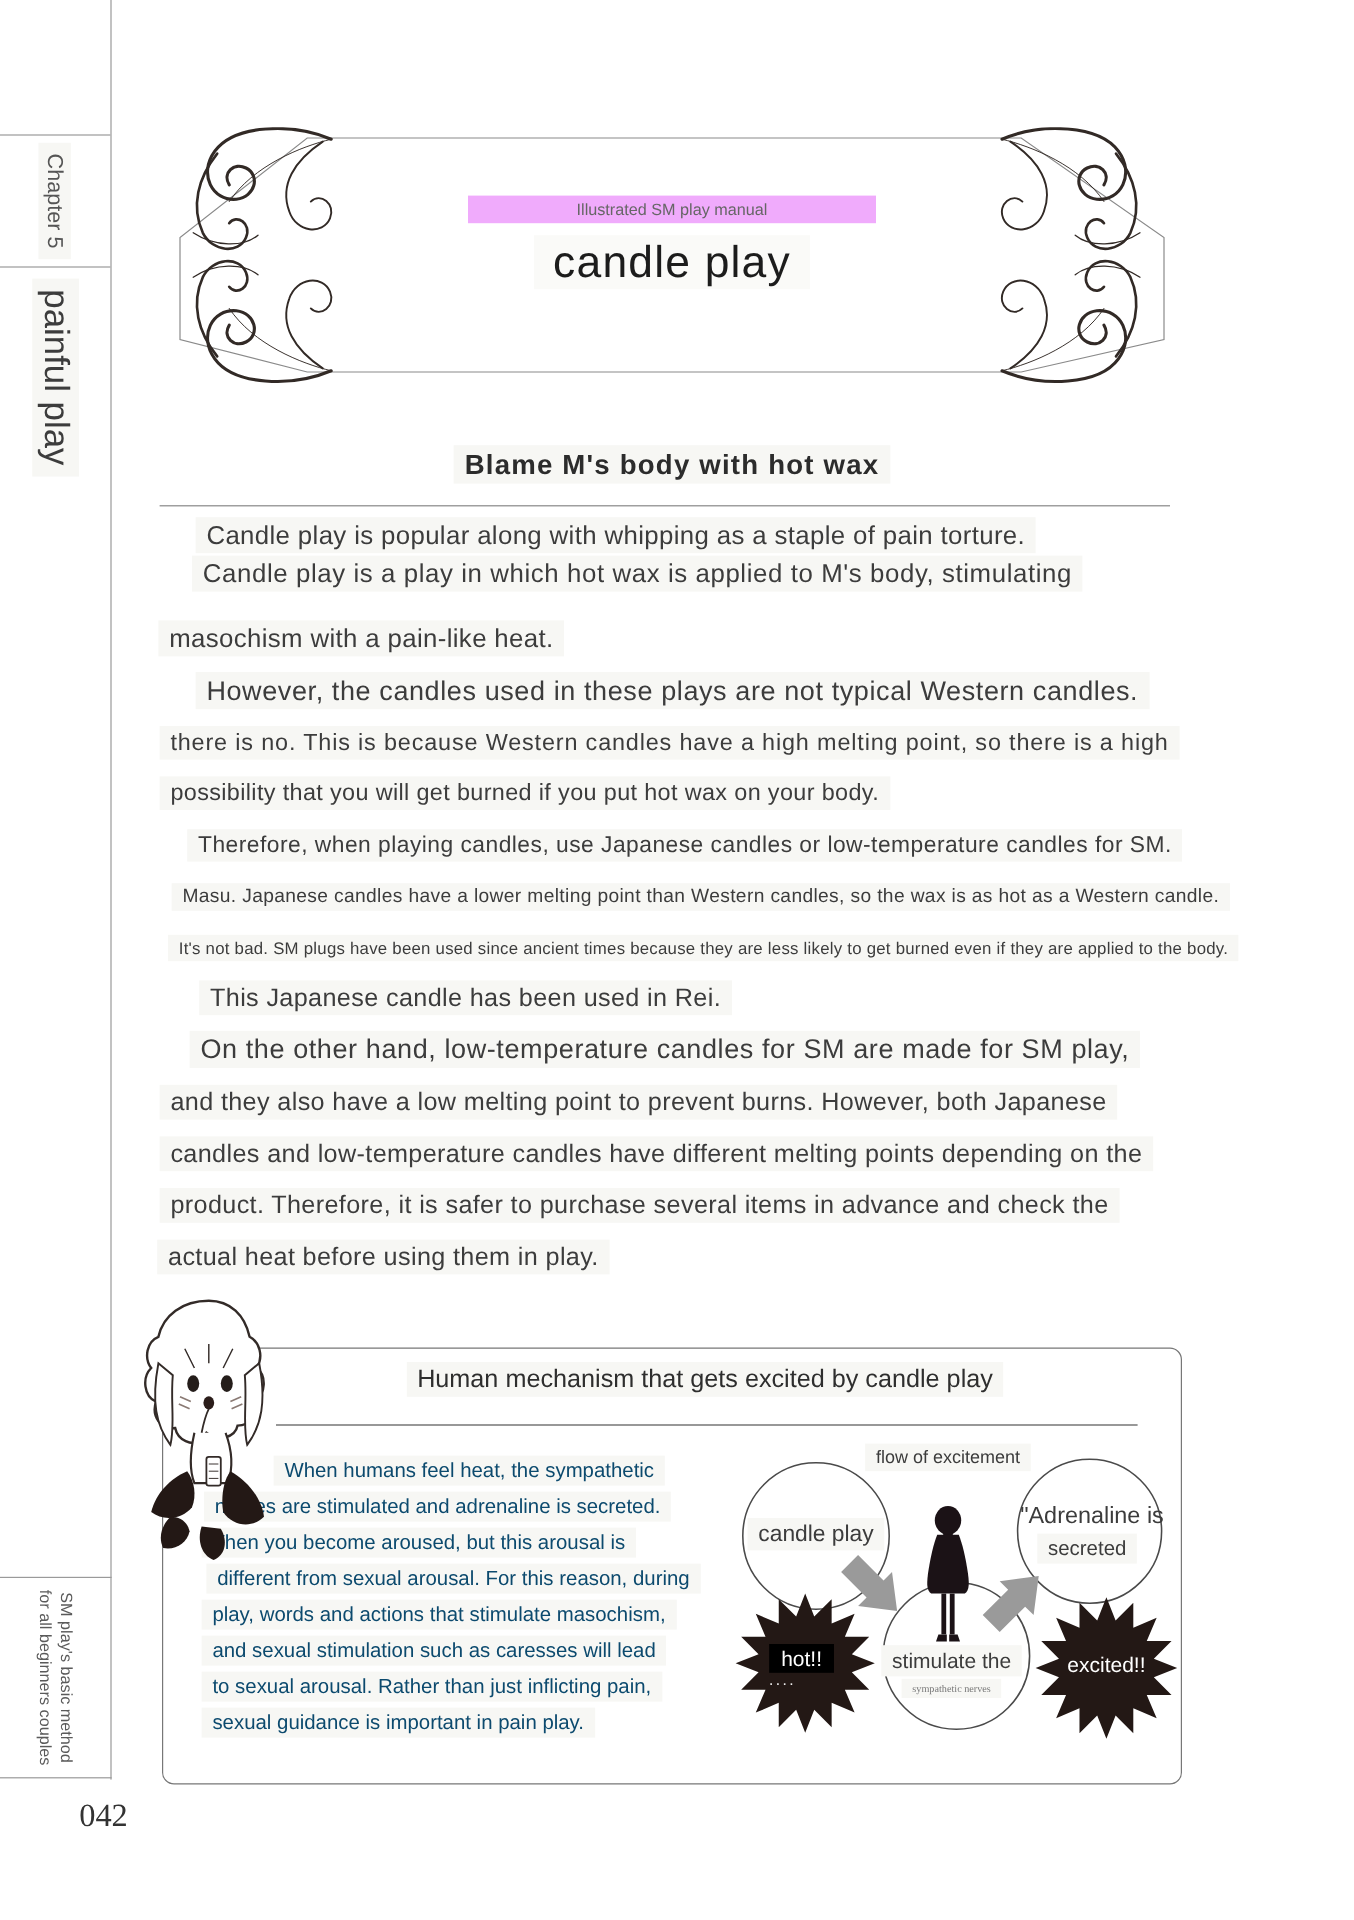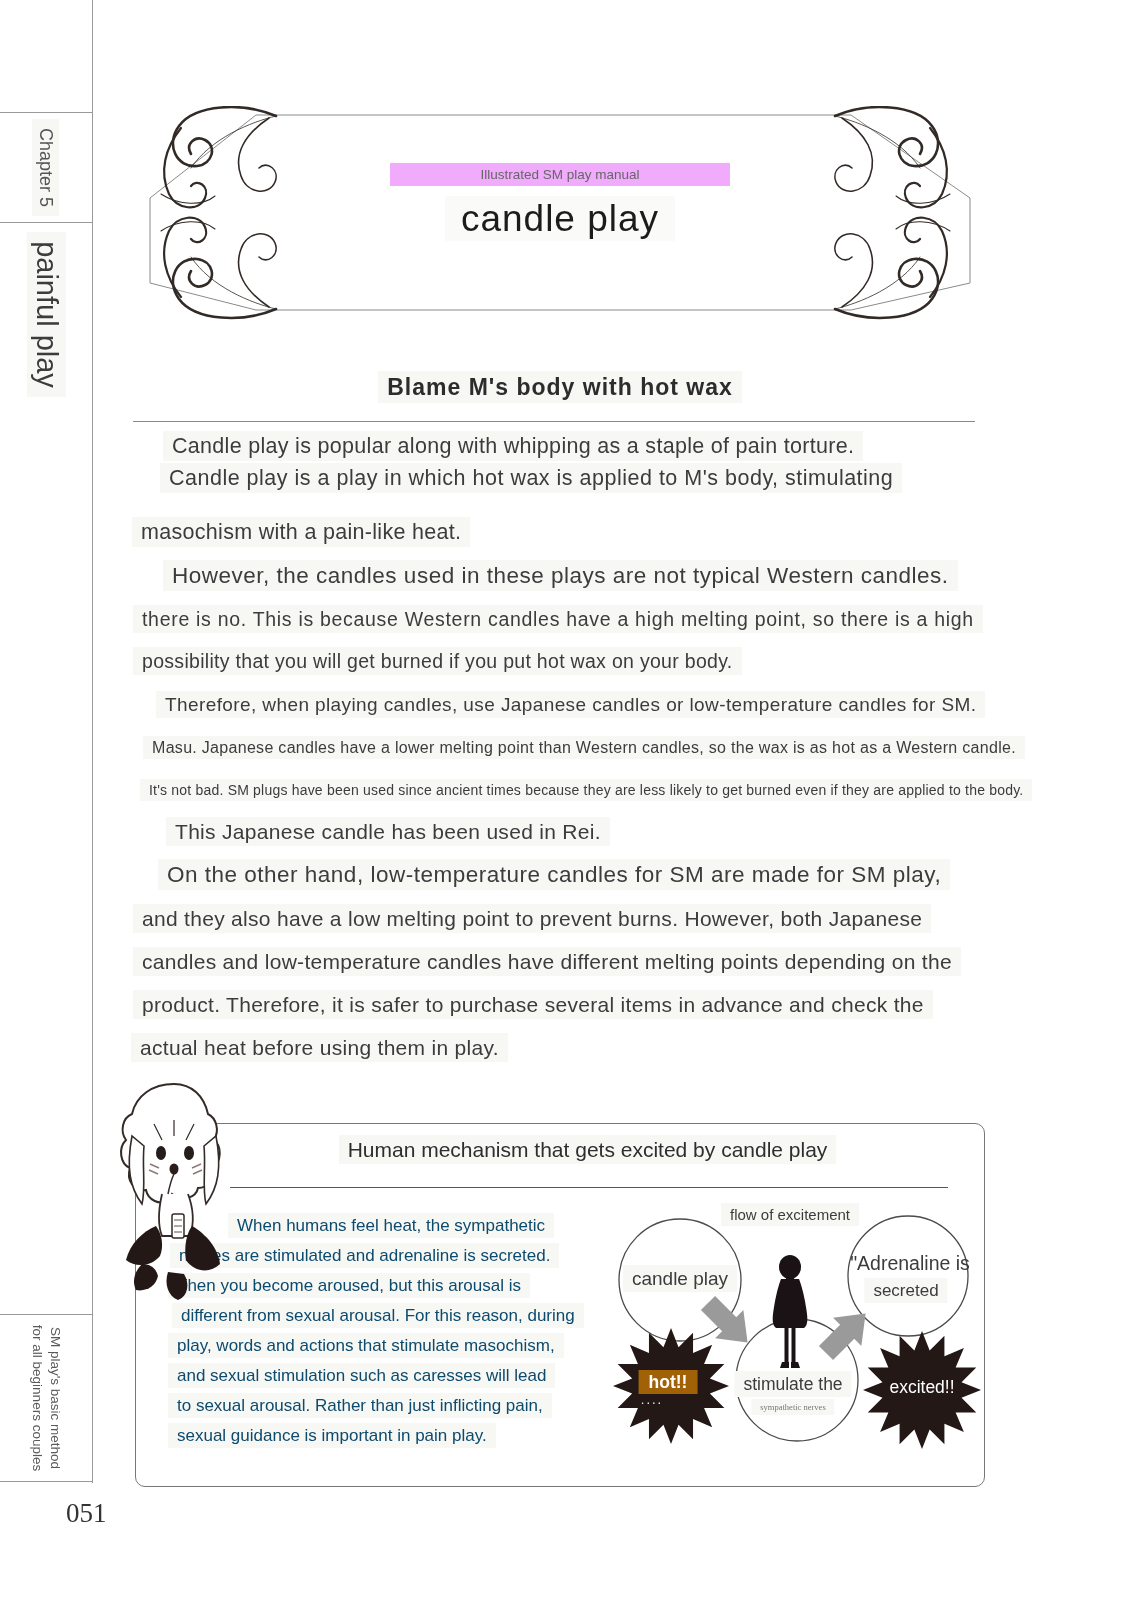--- a/index.html
+++ b/index.html
@@ -23,21 +23,21 @@
   .doc-title{left:140px;top:198px;width:840px;font-size:37px;color:#1c1c1c;letter-spacing:1px;}
   .doc-title .hl{background:#fafaf8;padding:2px 16px;}
   
   .sec-heading{left:140px;top:374px;width:840px;font-size:23px;color:#2c2c2c;letter-spacing:1px;font-weight:bold;}
   .bline{position:absolute;white-space:nowrap;color:#3c3c3c;}
   
   .infobox{left:135px;top:1123px;width:848px;height:362px;border:1.5px solid #777;border-radius:10px;}
   .box-title{left:225px;top:1138px;width:725px;font-size:21px;color:#2e2e2e;}
   .iline{position:absolute;white-space:nowrap;font-size:17px;color:#0c4a6e;}
   .dlabel{position:absolute;transform:translateX(-50%);white-space:nowrap;color:#3c3c3c;}
-  .burst-text{color:#fff;background:#a16207;padding:2px 10px;font-weight:bold;}
+  .burst-text{color:#fff;background:#000000;padding:2px 10px;}
 </style>
 </head>
 <body>
 
 <div class="page">
 
   <div class="rule" style="left:92px;top:0;width:1px;height:1483px;"></div>
   <div class="rule" style="left:0;top:112px;width:92px;height:1px;"></div>
   <div class="rule" style="left:0;top:222px;width:92px;height:1px;"></div>
   <div class="rule" style="left:0;top:1314px;width:93px;height:1px;"></div>
@@ -48,21 +48,21 @@
   </div>
   <div class="abs vrot chapter-title">
     <span class="hl">painful play</span>
   </div>
   <div class="abs vrot foot-caption">
     <span>
       <span>SM play's basic method</span><br>
       <span>for all beginners couples</span>
     </span>
   </div>
-  <div class="abs page-number">051</div>
+  <div class="abs page-number">042</div>
 
   <svg class="abs" style="left:133px;top:106px;" width="845" height="215" viewBox="0 0 845 215">
     <defs>
       <g id="flourish" fill="none" stroke="#322a26" stroke-linecap="round">
         <path d="M125,8 C92,-6 44,-4 28,18 C14,37 26,60 46,58 C62,56 66,38 54,32 C44,27 34,36 40,46" stroke-width="2.6"></path>
         <path d="M118,10 C94,26 82,46 90,68 C96,86 118,88 124,74 C129,62 116,52 108,60" stroke-width="1.6"></path>
         <path d="M30,20 C14,40 8,64 18,86 C26,102 48,104 54,90 C59,78 46,70 40,78" stroke-width="2.2"></path>
         <path d="M125,8 C100,14 60,30 40,60" stroke-width="0.8"></path>
         <path d="M10,86 C28,98 52,98 64,88" stroke-width="1.1"></path>
       </g>

